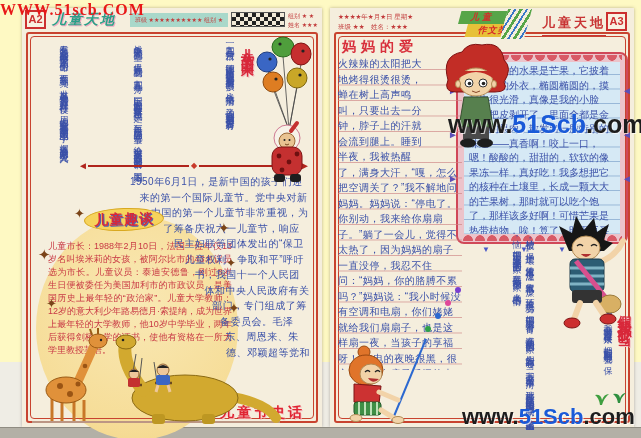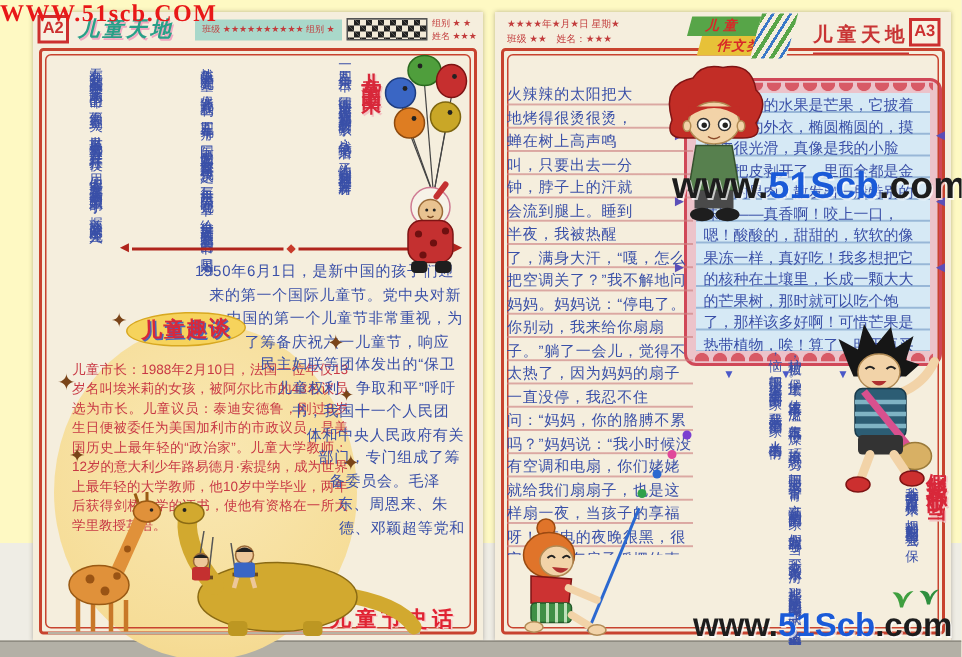--- a/index.html
+++ b/index.html
@@ -231,20 +231,21 @@
     <div class="abs" id="badge">
       <div class="b1">儿童</div>
       <div class="b2">作文类</div>
       <div class="stripes"></div>
     </div>
     <div class="abs" id="masthead-right">儿童天地</div>
     <div class="abs code-box" style="left:276px;top:4px;">A3</div>
 
     <div class="frame" id="frame-right"></div>
 
+    <div class="abs" id="mother-title">妈妈的爱</div>
     <div class="abs" id="mother-text">
       <span class="mom-spacer"></span><span>火辣辣的太阳把大地烤得很烫很烫，蝉在树上高声鸣叫，只要出去一分钟，脖子上的汗就会流到腿上。睡到半夜，我被热醒了，满身大汗，“嘎，怎么把空调关了？”我不解地问妈妈。妈妈说：“停电了。你别动，我来给你扇扇子。”躺了一会儿，觉得不太热了，因为妈妈的扇子一直没停，我忍不住问：“妈妈，你的胳膊不累吗？”妈妈说：“我小时候没有空调和电扇，你们姥姥就给我们扇扇子，也是这样扇一夜，当孩子的享福呀！”停电的夜晚很黑，很安静，只有扇子摇摆的声音，妈妈的爱是永不停电的空调。</span>
     </div>
 
     <svg class="illo" style="left:108px;top:32px;" width="76" height="112" viewBox="0 0 76 112">
       <path d="M10 40 Q3 16 24 12 Q30 2 44 5 Q63 1 66 20 Q75 28 66 42 Q71 52 57 52 L18 52 Q5 52 10 40 Z" fill="#c22d26" stroke="#7e1414"></path>
       <ellipse cx="38" cy="42" rx="17" ry="14" fill="#f2d3a8" stroke="#b08a54"></ellipse>
       <path d="M21 38 Q38 26 55 38 L55 31 L21 31 Z" fill="#c22d26"></path>
       <circle cx="31" cy="43" r="4" fill="#fff" stroke="#333"></circle>
         <circle cx="45" cy="43" r="4" fill="#fff" stroke="#333"></circle>

